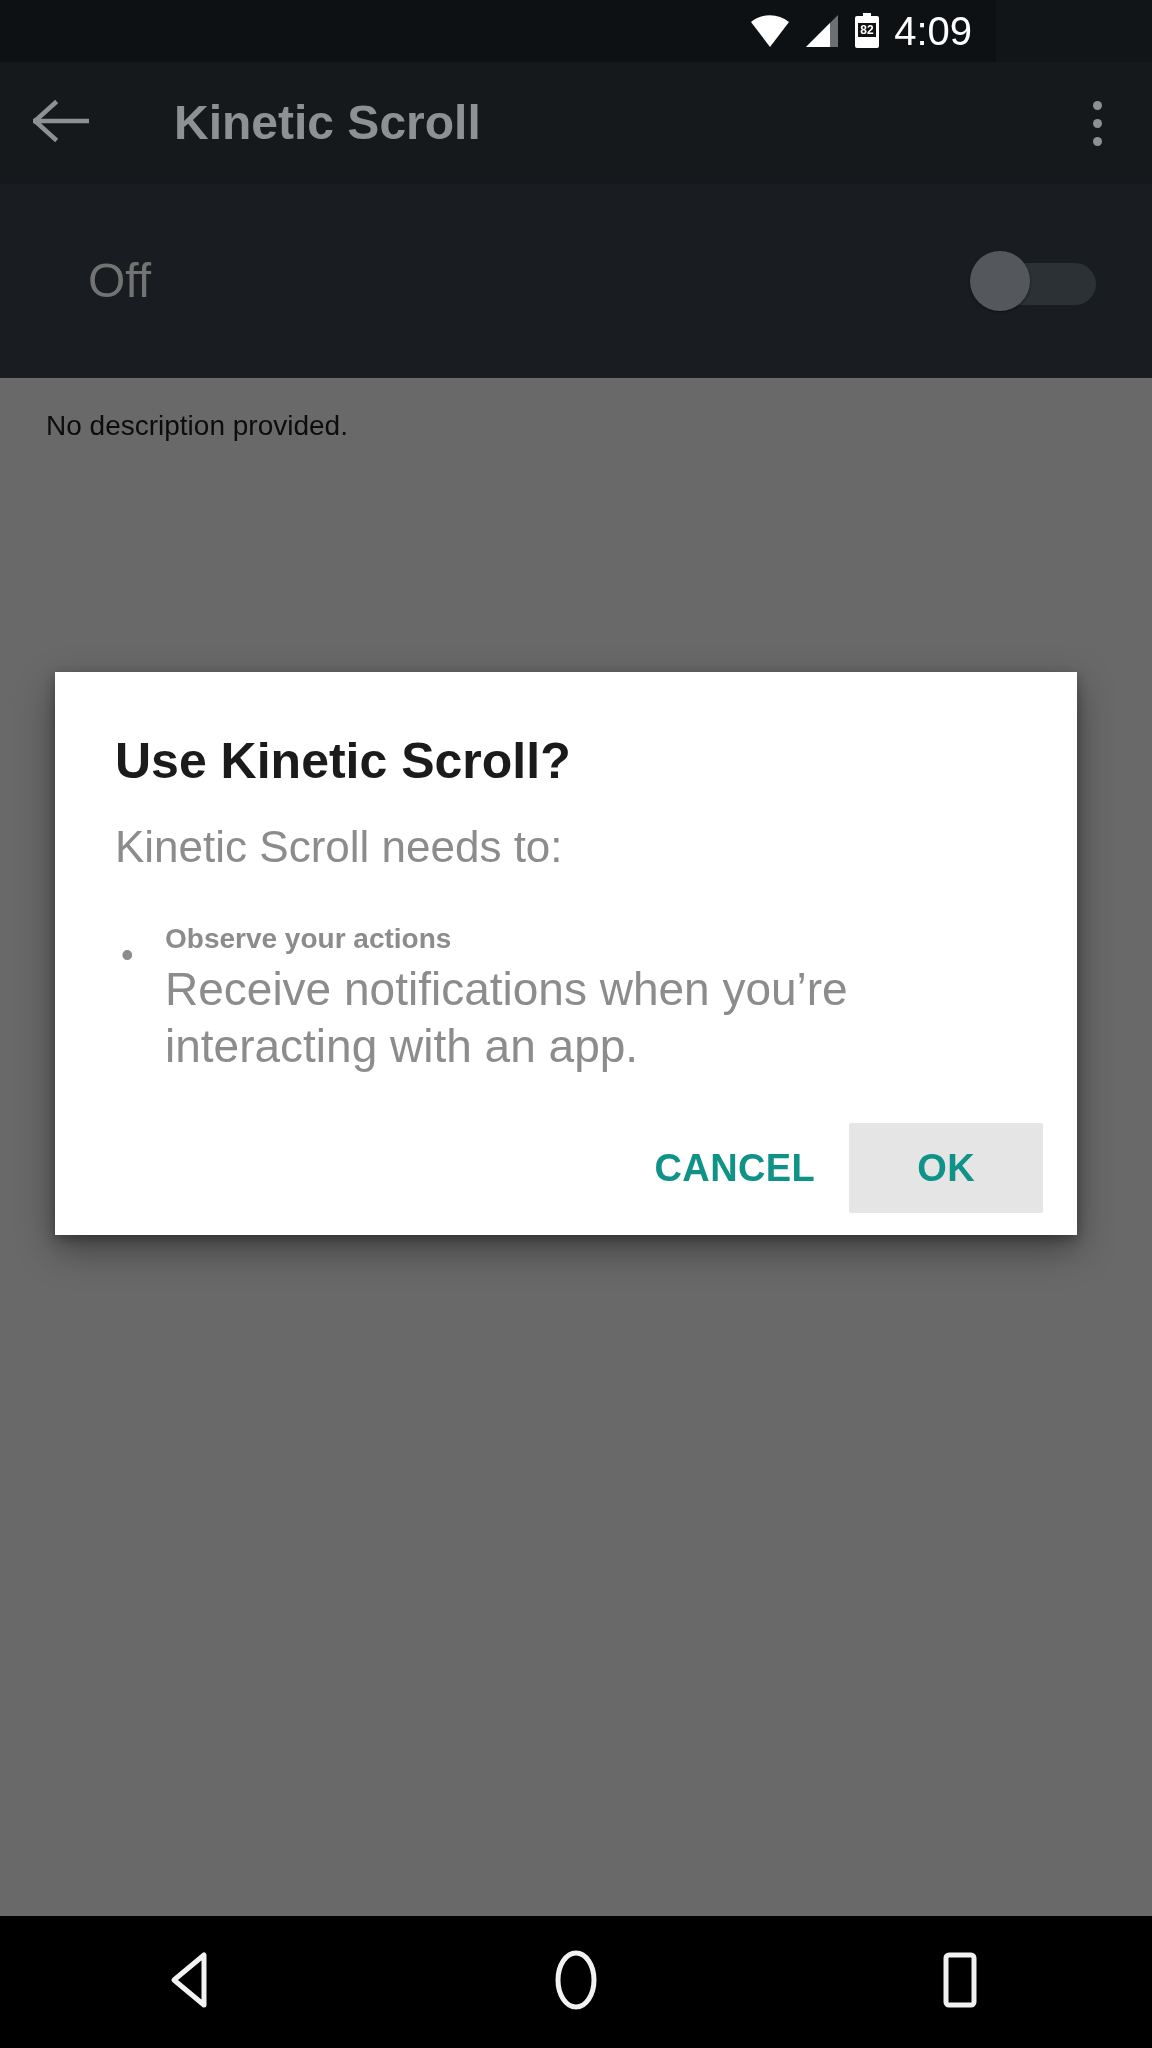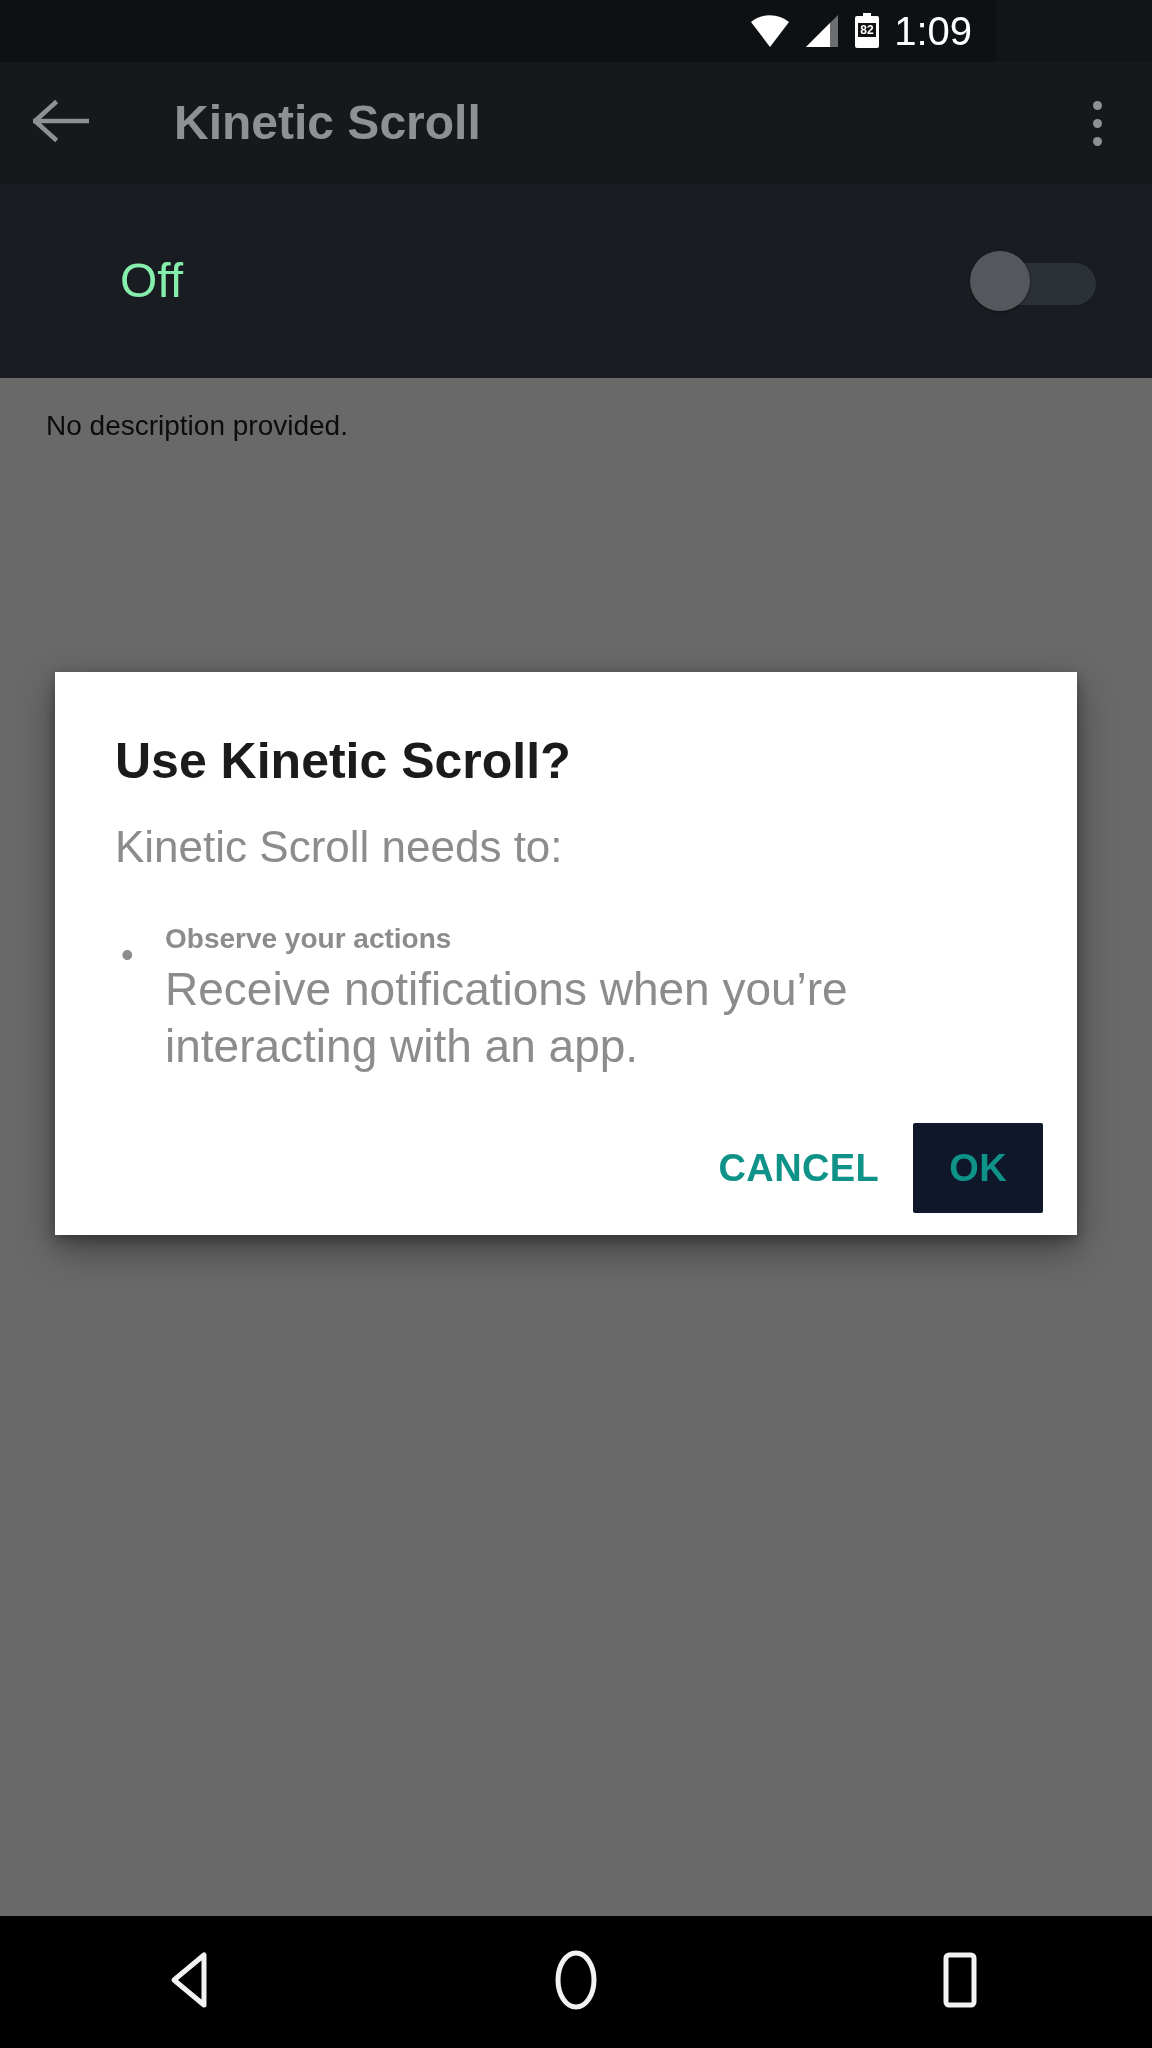--- a/index.html
+++ b/index.html
@@ -99,24 +99,24 @@
     left: 0; top: 184px;
     width: 1152px;
     height: 194px;
     background: #191d21;
     display: flex;
     align-items: center;
     box-sizing: border-box;
     padding: 0 52px 0 0;
   }
   .switch-label {
-    color: #86efac;
+    color: #737373;
     font-size: 48px;
     font-weight: 400;
-    margin-left: 120px;
+    margin-left: 88px;
     line-height: 1;
   }
   .switch-widget {
     margin-left: auto;
     position: relative;
     width: 130px;
     height: 60px;
     display: flex;
     align-items: center;
   }
@@ -239,22 +239,22 @@
     color: #0f9287;
     background: transparent;
     border: none;
     border-radius: 2px;
     padding: 26px 34px;
     line-height: 1;
     font-family: "Liberation Sans", sans-serif;
     cursor: pointer;
   }
   .dlg-btn.pressed {
-    background: #0f172a;
-    padding: 26px 36px;
+    background: #e5e5e5;
+    padding: 26px 68px;
   }
 
   
   .nav-bar {
     position: absolute;
     left: 0; bottom: 0;
     width: 1152px;
     height: 132px;
     background: #000000;
     display: flex;
@@ -289,21 +289,21 @@
       </span>
       <span>
         <svg class="battery-icon" width="26" height="36" viewBox="0 0 26 36">
           <rect x="9" y="0" width="8" height="4" fill="#ffffff"></rect>
           <rect x="1" y="3" width="24" height="32" rx="2" fill="#ffffff"></rect>
           <rect x="4" y="10" width="18" height="14" fill="#111111"></rect>
           <text x="13" y="21" font-family="Liberation Sans, sans-serif" font-size="12" font-weight="700" fill="#ffffff" text-anchor="middle">82</text>
         </svg>
       </span>
     </div>
-    <div class="status-clock">1:09</div>
+    <div class="status-clock">4:09</div>
   </div>
 
   <div class="action-bar">
     <div class="back-arrow-btn">
       <span>
         <svg width="56" height="46" viewBox="0 0 56 46">
           <path d="M2 23 L22 5 M2 23 L22 41 M2 23 L54 23" stroke="#8d9194" stroke-width="4.5" fill="none" stroke-linecap="square"></path>
         </svg>
       </span>
     </div>

